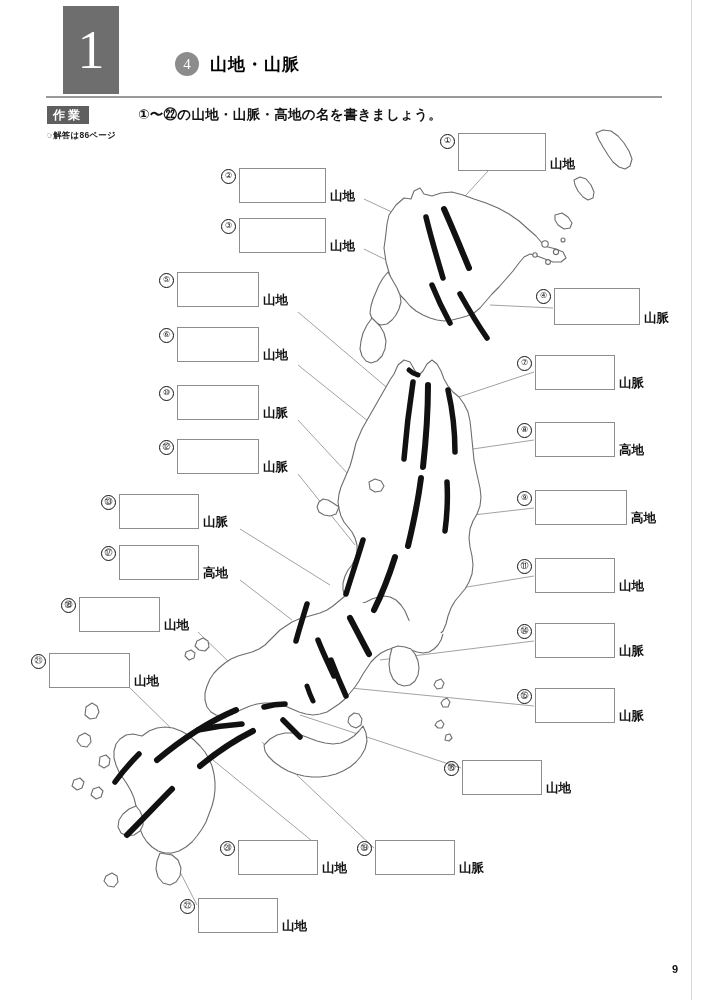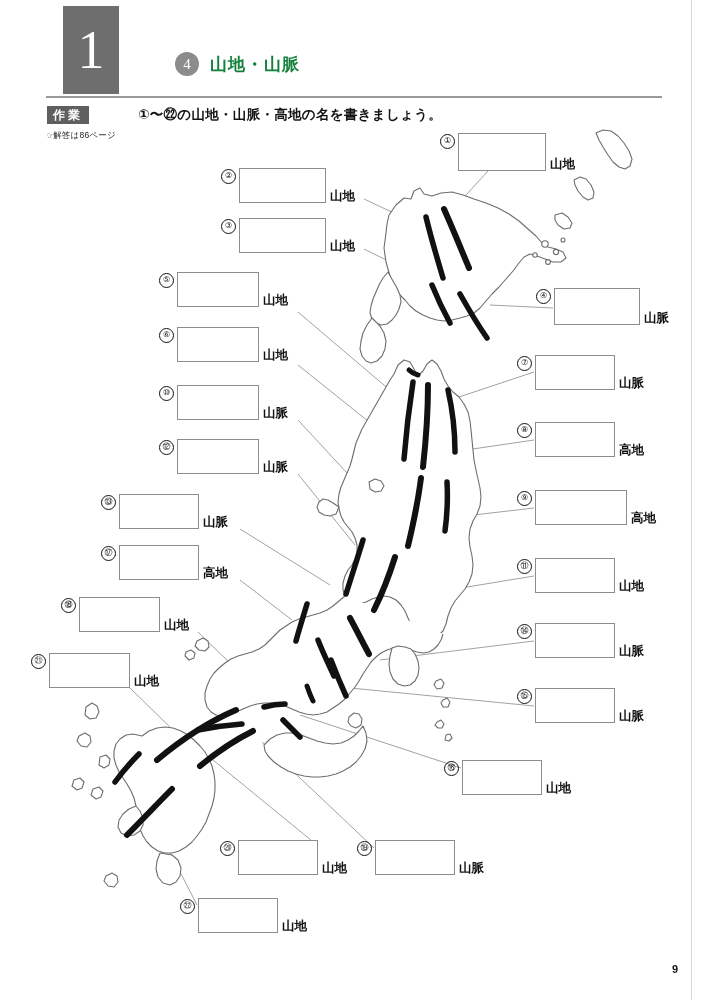--- a/index.html
+++ b/index.html
@@ -25,35 +25,35 @@
   }
   .section-row{
     position:absolute;left:175px;top:52px;display:flex;align-items:center;gap:11px;
   }
   .section-circle{
     width:24px;height:24px;border-radius:50%;background:#8c8c8c;
     display:flex;align-items:center;justify-content:center;
     color:#ffffff;font-family:"Liberation Serif","DejaVu Serif",serif;font-size:15px;
   }
   .section-title{
-    font-size:17px;font-weight:bold;letter-spacing:1px;color:#15803d;
+    font-size:17px;font-weight:bold;letter-spacing:1px;color:#000000;
   }
   .head-rule{
     position:absolute;left:46px;top:96px;width:616px;height:2px;background:#9a9a9a;
   }
 
   
   .instr-row{position:absolute;left:47px;top:106px;display:flex;align-items:center;gap:9px;}
   .task-tag{
     background:#5f5f5f;color:#fff;font-size:12px;font-weight:bold;
     padding:3px 6px;letter-spacing:3px;line-height:1;
   }
   .instr-text{font-size:13.5px;font-weight:bold;color:#141414;letter-spacing:.3px;margin-left:40px;}
   .answer-ref{
-    position:absolute;left:47px;top:130px;font-size:8.5px;font-weight:normal;color:#222;
+    position:absolute;left:47px;top:130px;font-size:8.5px;font-weight:bold;color:#222;
     letter-spacing:.2px;
   }
   .ref-hand{font-size:8px;letter-spacing:-1px;}
 
   
   #map-layer{position:absolute;left:0;top:0;width:708px;height:1000px;}
 
   
   .ansgroup{position:absolute;display:flex;align-items:flex-start;}
   .num-circle{

